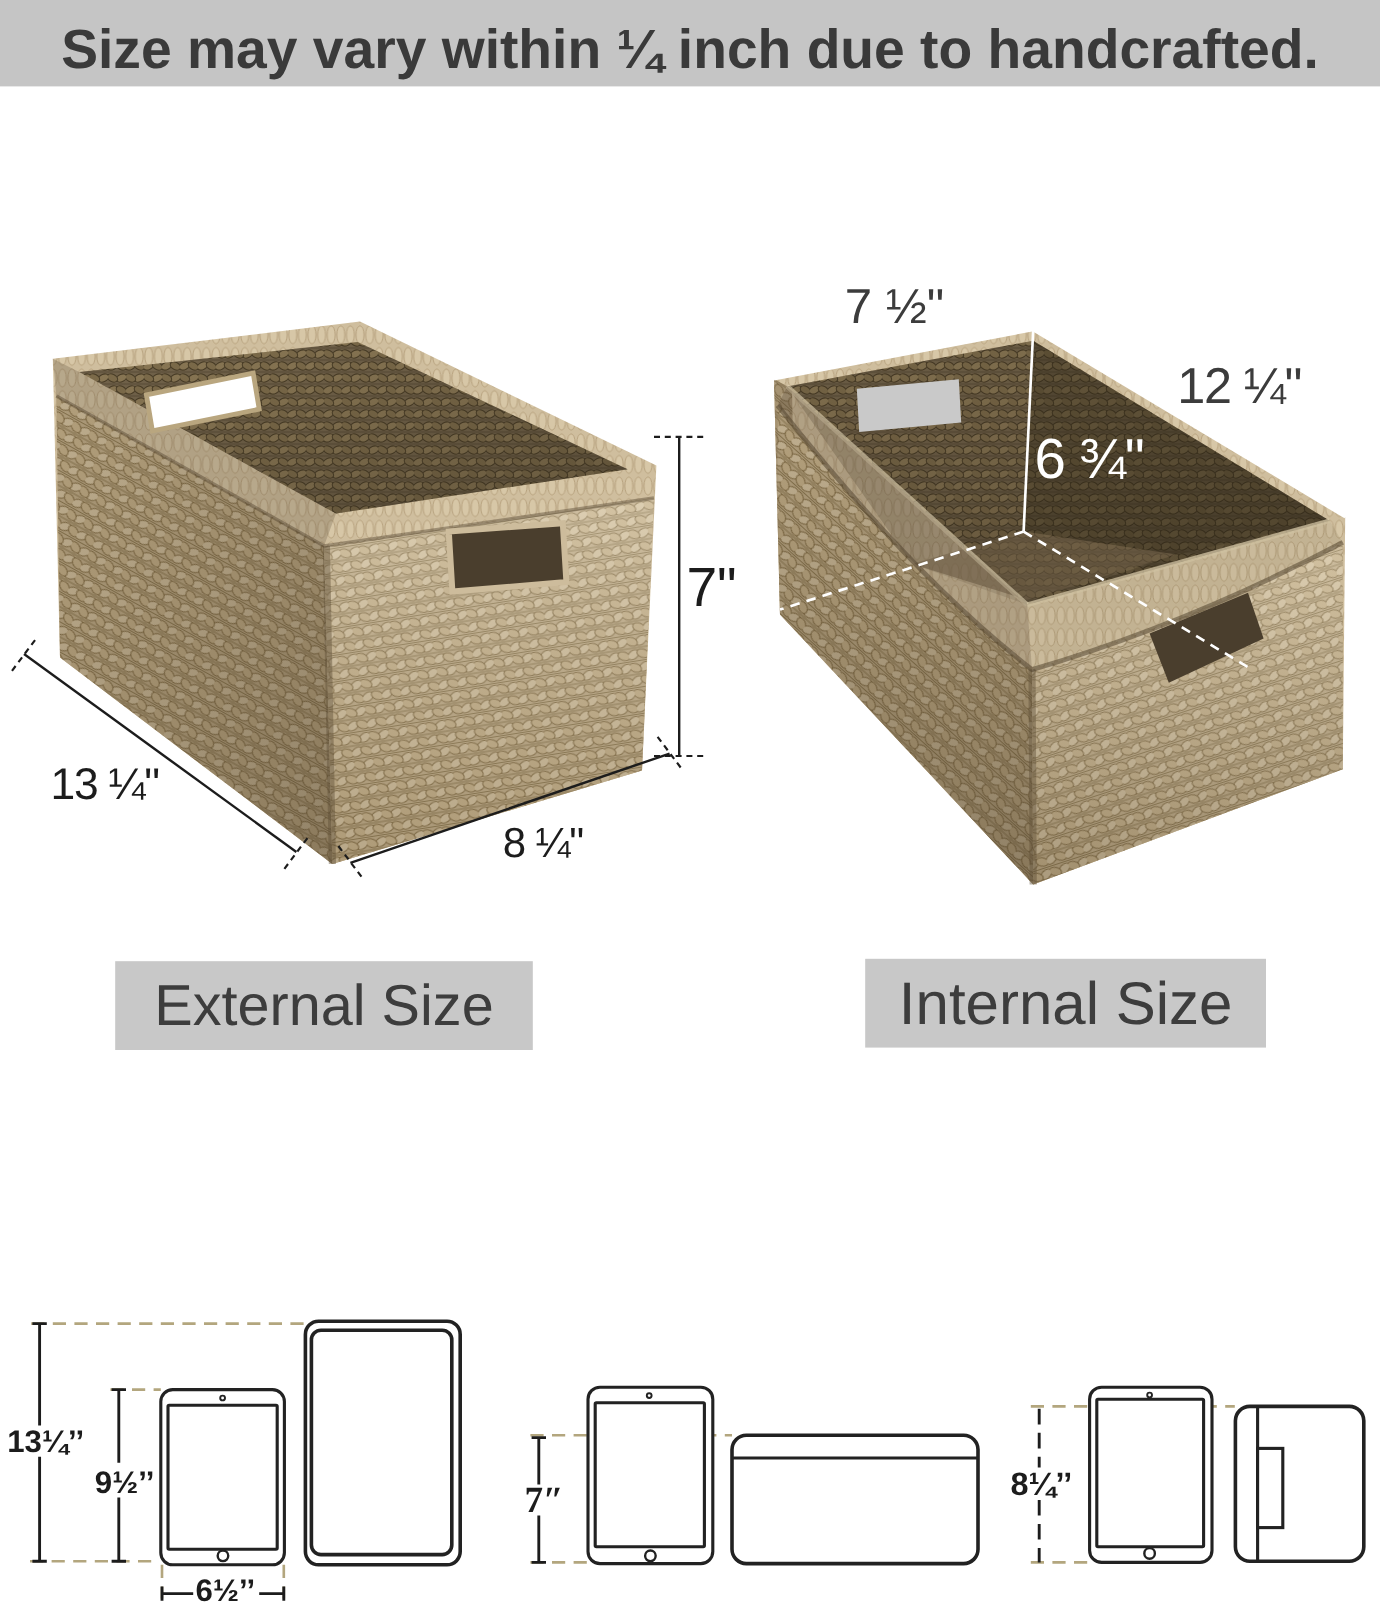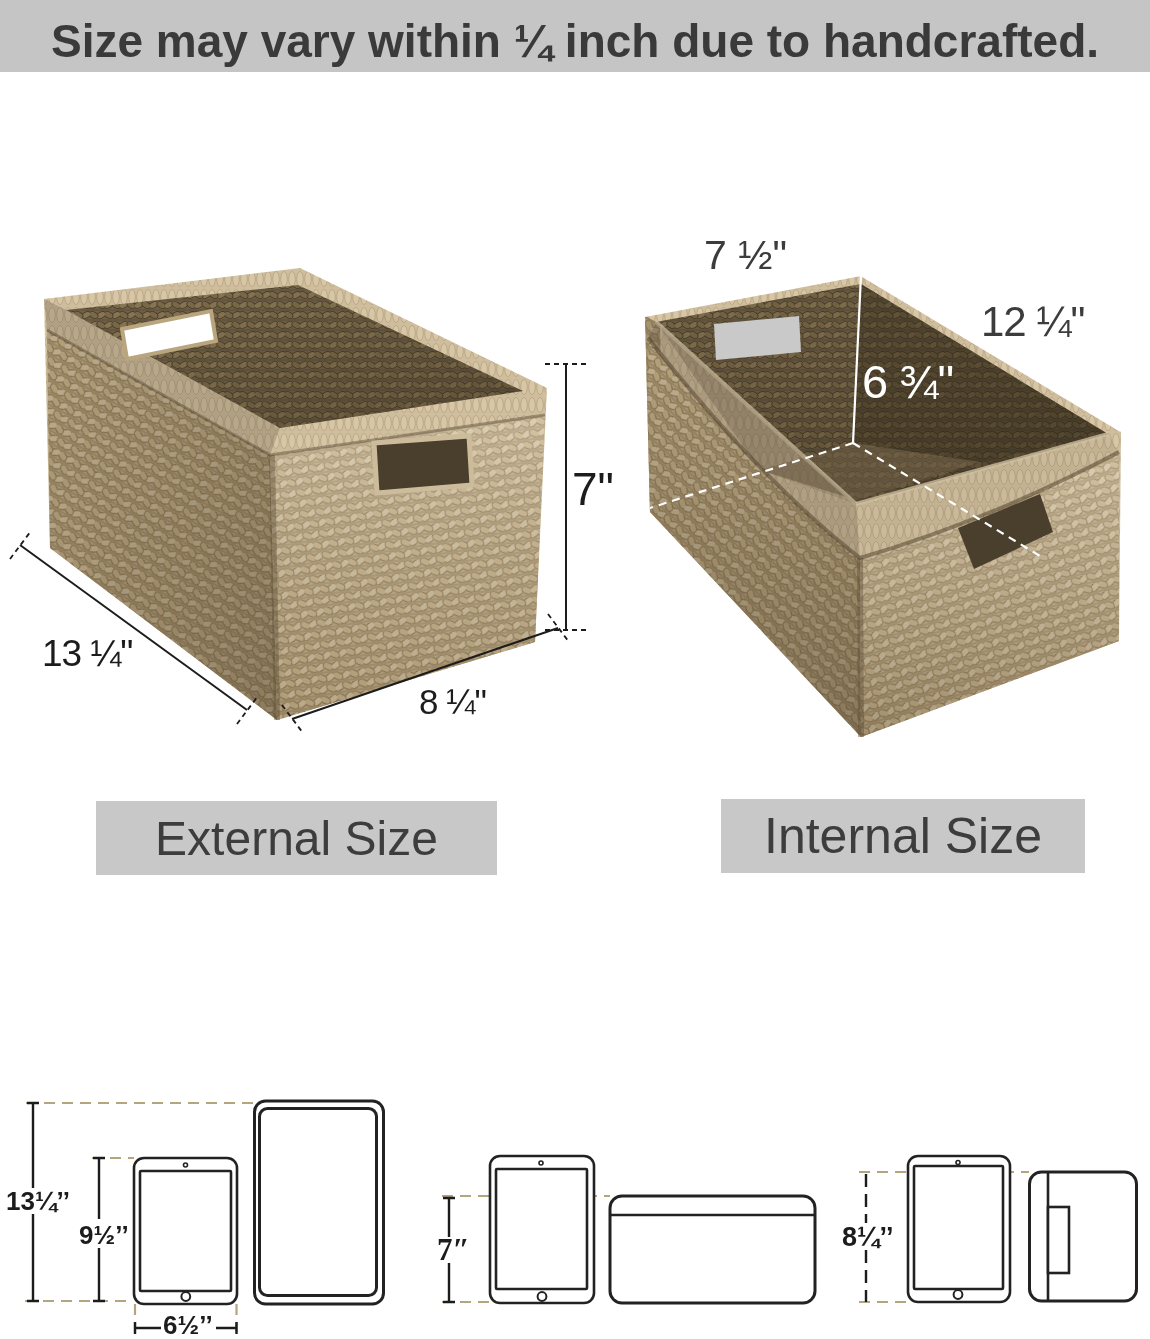--- a/index.html
+++ b/index.html
@@ -4,22 +4,22 @@
 <style>
   html,body{margin:0;padding:0;background:#ffffff;}
   body{width:1150px;height:1339px;position:relative;font-family:"Liberation Sans",sans-serif;overflow:hidden;}
   #banner{position:absolute;left:0;top:0;width:1150px;height:72px;background:#c5c5c5;
     display:flex;align-items:center;justify-content:center;}
   #banner span{font-size:46px;font-weight:bold;color:#3a3a3a;letter-spacing:0px;position:relative;top:-3px;margin-top:16px;}
   .lbl{position:absolute;background:#c8c8c8;display:flex;align-items:center;justify-content:center;
     color:#3d3d3d;}
   #ext{font-size:48px;}
   #int{font-size:50px;}
-  #ext{left:96px;top:801px;width:401px;height:74px;}
-  #int{left:721px;top:799px;width:364px;height:74px;}
+  #ext{left:96px;top:801px;width:348px;height:74px;}
+  #int{left:721px;top:799px;width:334px;height:74px;}
   #art{position:absolute;left:0;top:0;}
 </style>
 </head>
 <body>
 
 <div id="banner">
     <span>Size may vary within ¼ inch due to handcrafted.</span>
   </div>
 
 <div class="lbl" id="ext">External Size</div>

